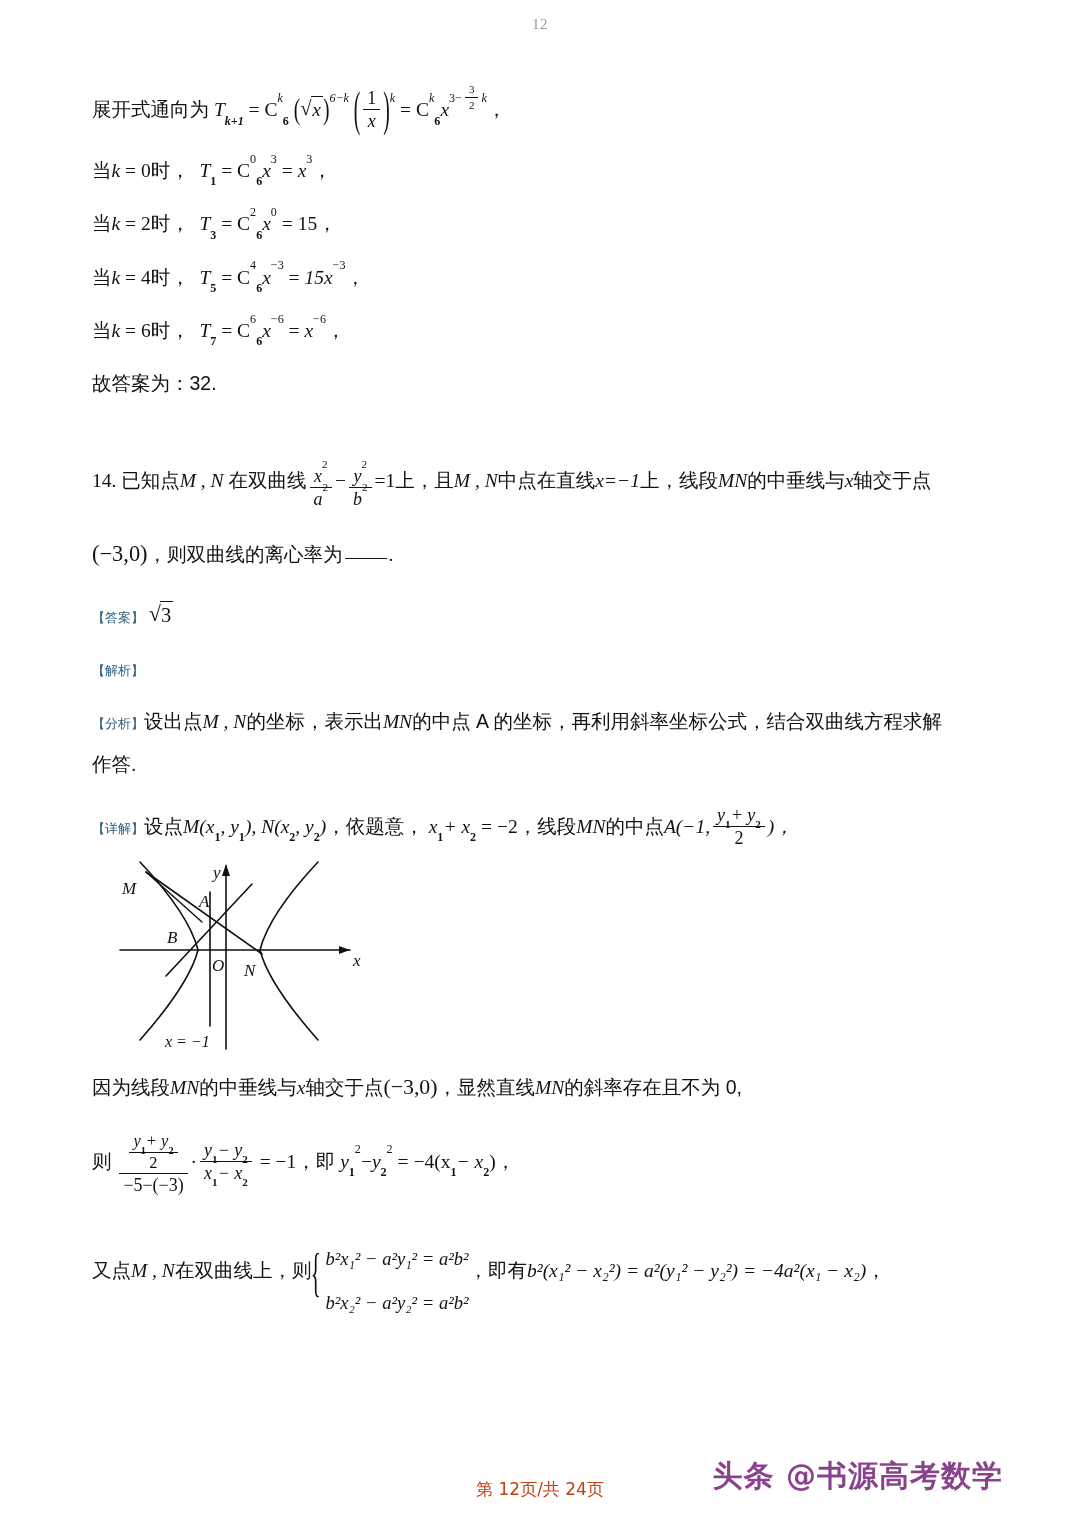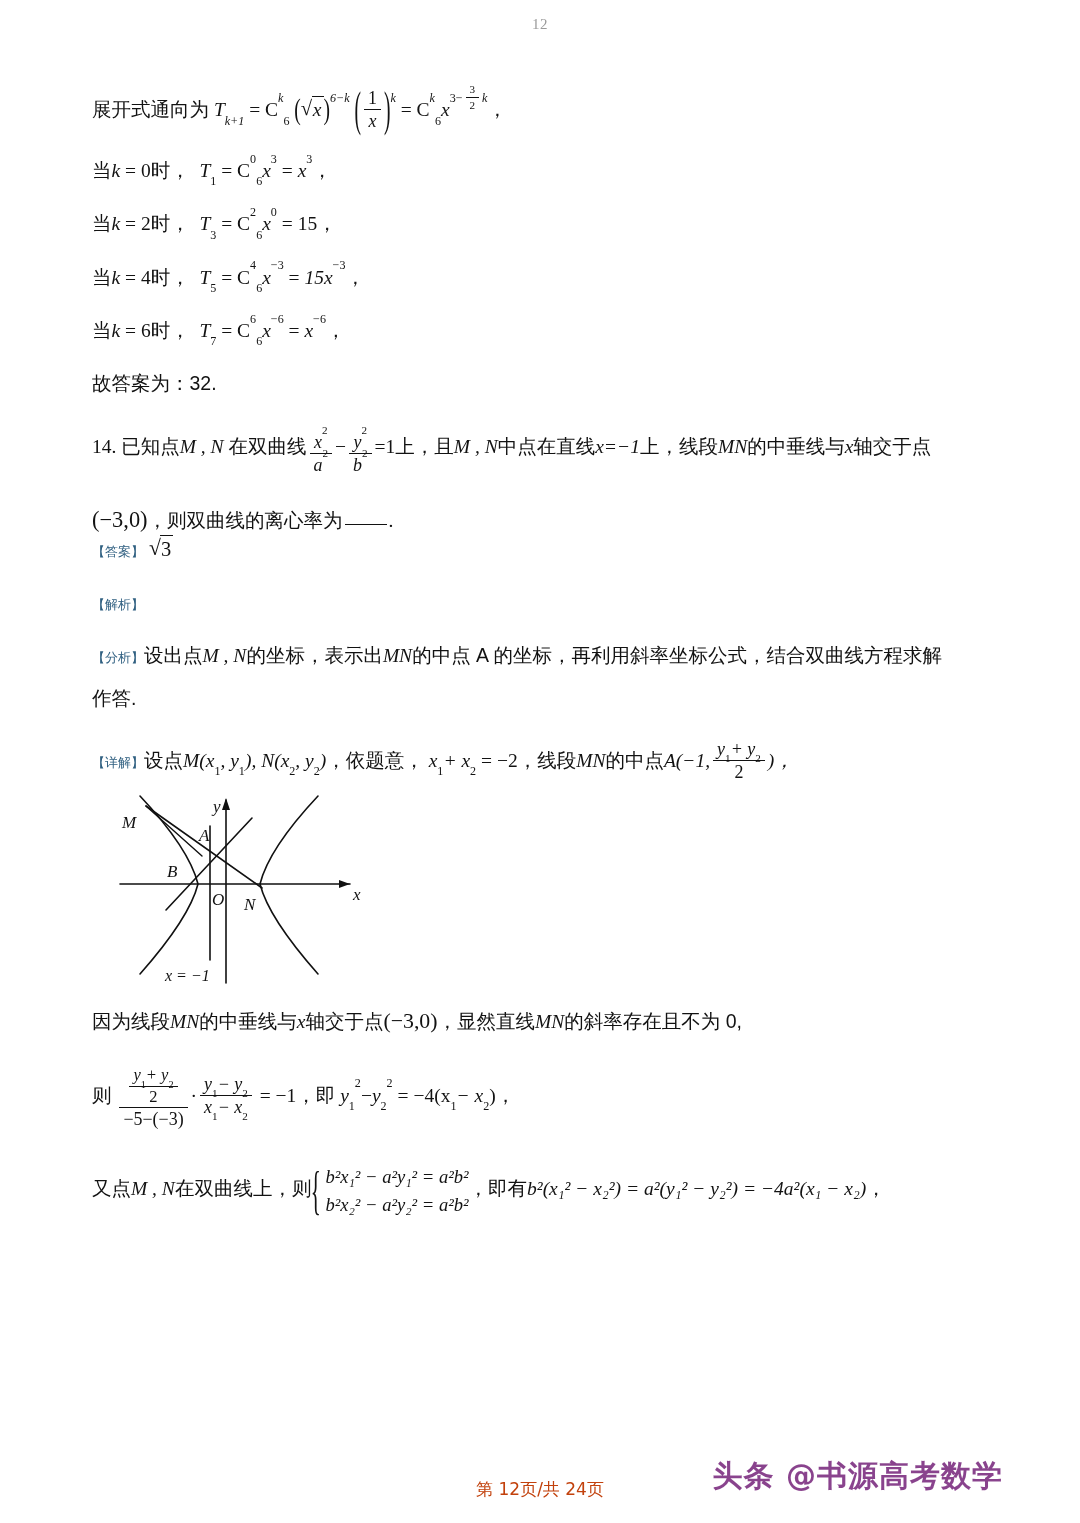--- a/index.html
+++ b/index.html
@@ -22,30 +22,30 @@
 
   .line { font-size:19.5px; line-height:1.35; color:#121212; margin:0; }
   .blk { margin-bottom:26px; }
   .blk-sm { margin-bottom:18px; }
 
   
   .m { font-family:"Liberation Serif","DejaVu Serif",serif; font-style:italic; }
   .up { font-style:normal; }
   sup, sub { font-size:.62em; font-style:normal; line-height:0; position:relative; }
   sup { top:-.58em; }
-  sub { bottom:-.28em; }
+  sub { bottom:-.28em;font-weight:bold; }
   .n { font-style:normal; }
 
   .frac {
     display:inline-block; vertical-align:-0.55em;
     text-align:center; margin:0 3px; line-height:1.12;
   }
   .frac > .num { display:block; padding:0 4px 1px 4px; border-bottom:1.3px solid #121212; font-size:.92em;}
   .frac > .den { display:block; padding:1px 4px 0 4px; font-size:.92em;}
-  .frac.big { vertical-align:-0.95em; }
+  .frac.big { vertical-align:-0.95em;margin-top:34px; }
 
   .sqrt { display:inline-block; position:relative; padding-left:11px; }
   .sqrt::before {
     content:"\221A"; position:absolute; left:0; top:-0.07em;
     font-size:1.06em; font-style:normal;
   }
   .sqrt > .rad { border-top:1.2px solid #121212; padding:0 2px 0 1px; display:inline-block; }
   .pg { display:inline-block; transform:scaleY(1.5); transform-origin:center; }
   .pg-xl { display:inline-block; transform:scaleY(2.5) ; transform-origin:center; }
 
@@ -57,21 +57,21 @@
     margin:0 2px; vertical-align:2px; height:.9em;
   }
 
   
   .sys { display:inline-block; vertical-align:middle; position:relative; padding-left:14px; }
   .sys::before {
     content:"{"; position:absolute; left:0; top:50%;
     transform:translateY(-50%) scaleY(2.6) scaleX(1.05);
     font-size:20px; font-style:normal;
   }
-  .sys .row { display:block; line-height:1.5; white-space:nowrap; font-size:.95em;}
+  .sys .row { display:block; line-height:1.5; white-space:nowrap; font-size:.95em;margin-top:16px;}
 
   
   .figwrap { margin:6px 0 10px 18px; }
 
   .footer {
     position:absolute; left:0; bottom:22px; width:1080px;
     text-align:center; font-size:17px; color:#c2410c;
     font-family:"DejaVu Sans",sans-serif;
   }
   .watermark {
@@ -145,21 +145,21 @@
     <p class="line" style="margin-bottom:34px">
       <span class="cn">故答案为：32.</span>
     </p>
 
     <p class="line" style="margin-bottom:30px">
       <span class="n">14.</span>
       <span class="cn">已知点</span><span class="m">M , N</span>
       <span class="cn">在双曲线</span><span class="frac big"><span class="num"><span class="m">x</span><sup class="n">2</sup></span><span class="den"><span class="m">a</span><sup class="n">2</sup></span></span><span class="n">−</span><span class="frac big"><span class="num"><span class="m">y</span><sup class="n">2</sup></span><span class="den"><span class="m">b</span><sup class="n">2</sup></span></span><span class="n">=1</span><span class="cn">上，且</span><span class="m">M , N</span><span class="cn">中点在直线</span><span class="m">x=−1</span><span class="cn">上，线段</span><span class="m">MN</span><span class="cn">的中垂线与</span><span class="m">x</span><span class="cn">轴交于点</span>
     </p>
 
-    <p class="line" style="">
+    <p class="line" style="margin-bottom:32px">
       <span class="n" style="font-size:1.15em">(−3,0)</span><span class="cn">，则双曲线的离心率为</span><span class="ul-blank"></span><span class="n">.</span>
     </p>
 
     <p class="line" style="margin-bottom:26px">
       <span class="tag">【答案】</span>
       <span class="sqrt" style="font-size:1.05em"><span class="rad n">3</span></span>
     </p>
 
     <p class="line" style="margin-bottom:26px">
       <span class="tag">【解析】</span>

